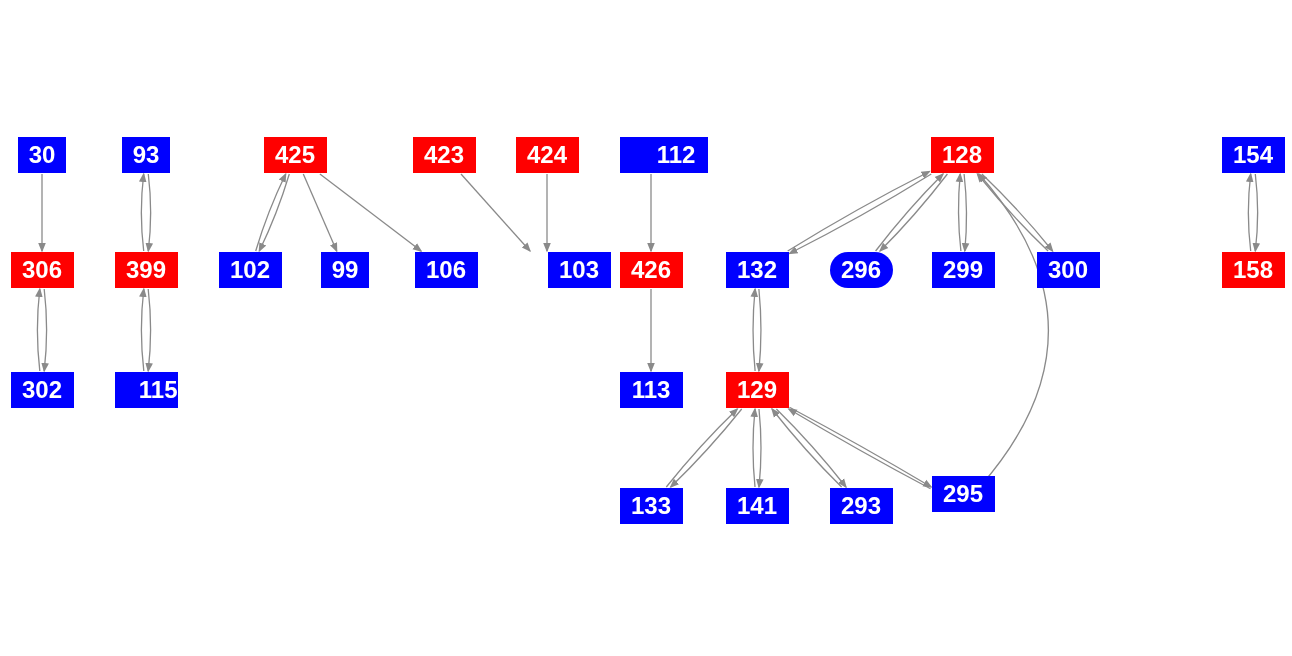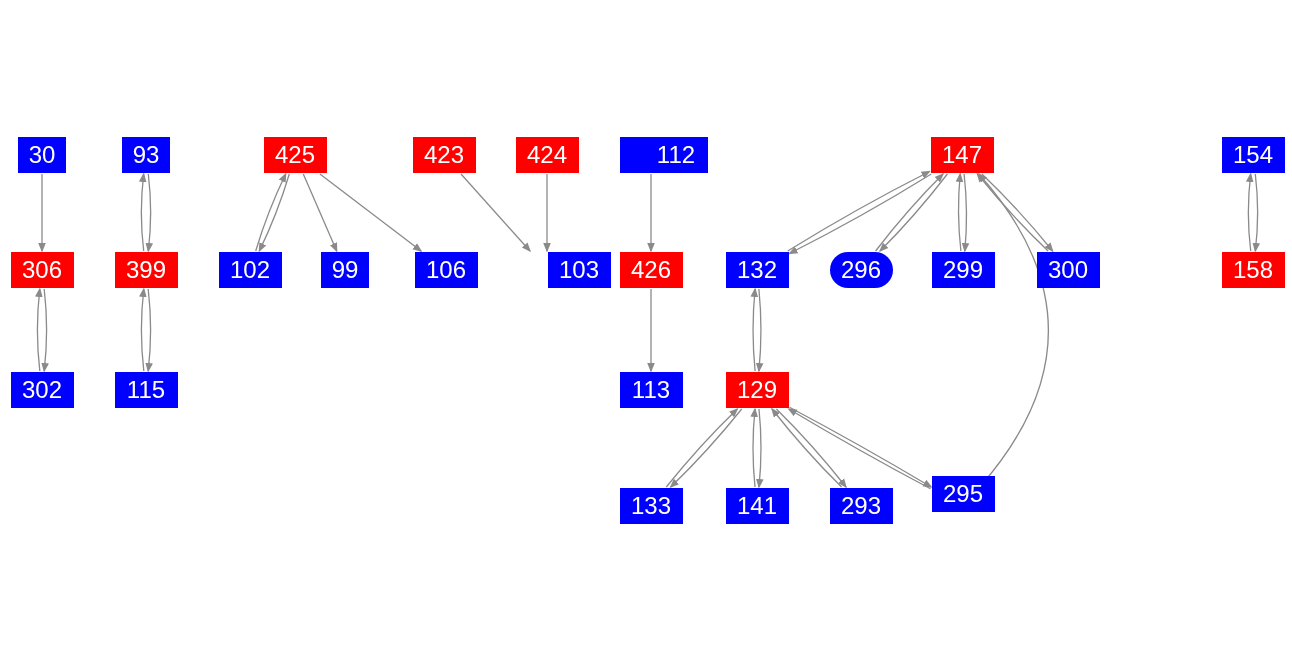--- a/index.html
+++ b/index.html
@@ -3,20 +3,21 @@
 <meta charset="utf-8">
 <style>
   html, body { margin: 0; padding: 0; background: #ffffff; }
   .canvas {
     position: relative;
     width: 1292px;
     height: 656px;
     background: #ffffff;
     overflow: hidden;
     font-family: "Liberation Sans", sans-serif;
+    font-weight: bold;
   }
   .edge-layer {
     position: absolute;
     left: 0; top: 0;
     width: 1292px; height: 656px;
   }
   .node {
     position: absolute;
     height: 36px;
     line-height: 36px;
@@ -73,35 +74,35 @@
         <path d="M 1255.3 174.0 Q 1260.0 212.5 1255.3 251.0" fill="none" stroke="#8a8a8a" stroke-width="1.3" marker-end="url(#arrow)"></path>
         <path d="M 1250.7 251.0 Q 1246.0 212.5 1250.7 174.0" fill="none" stroke="#8a8a8a" stroke-width="1.3" marker-end="url(#arrow)"></path>
       </g>
   </svg>
 <div class="node" style="width: 48px; left: 18px; top: 137px; background: rgb(0, 0, 255); color: rgb(255, 255, 255);">30</div>
     <div class="node" style="width: 48px; left: 122px; top: 137px; background: rgb(0, 0, 255); color: rgb(255, 255, 255);">93</div>
     <div class="node" style="width: 63px; left: 263.5px; top: 137px; background: rgb(255, 0, 0); color: rgb(255, 255, 255);">425</div>
     <div class="node" style="width: 63px; left: 412.5px; top: 137px; background: rgb(255, 0, 0); color: rgb(255, 255, 255);">423</div>
     <div class="node" style="width: 63px; left: 515.5px; top: 137px; background: rgb(255, 0, 0); color: rgb(255, 255, 255);">424</div>
     <div class="node" style="width: 63px; left: 619.5px; top: 137px; background: rgb(0, 0, 255); color: rgb(255, 255, 255); padding-left: 25px;">112</div>
-    <div class="node" style="width: 63px; left: 930.5px; top: 137px; background: rgb(255, 0, 0); color: rgb(255, 255, 255);">147</div>
+    <div class="node" style="width: 63px; left: 930.5px; top: 137px; background: rgb(255, 0, 0); color: rgb(255, 255, 255);">128</div>
     <div class="node" style="width: 63px; left: 1221.5px; top: 137px; background: rgb(0, 0, 255); color: rgb(255, 255, 255);">154</div>
     <div class="node" style="width: 63px; left: 10.5px; top: 252px; background: rgb(255, 0, 0); color: rgb(255, 255, 255);">306</div>
     <div class="node" style="width: 63px; left: 114.5px; top: 252px; background: rgb(255, 0, 0); color: rgb(255, 255, 255);">399</div>
     <div class="node" style="width: 63px; left: 218.5px; top: 252px; background: rgb(0, 0, 255); color: rgb(255, 255, 255);">102</div>
     <div class="node" style="width: 48px; left: 321px; top: 252px; background: rgb(0, 0, 255); color: rgb(255, 255, 255);">99</div>
     <div class="node" style="width: 63px; left: 414.5px; top: 252px; background: rgb(0, 0, 255); color: rgb(255, 255, 255);">106</div>
     <div class="node" style="width: 63px; left: 515.5px; top: 252px; background: rgb(0, 0, 255); color: rgb(255, 255, 255); margin-left: 32px;">103</div>
     <div class="node" style="width: 63px; left: 619.5px; top: 252px; background: rgb(255, 0, 0); color: rgb(255, 255, 255);">426</div>
     <div class="node" style="width: 63px; left: 725.5px; top: 252px; background: rgb(0, 0, 255); color: rgb(255, 255, 255);">132</div>
     <div class="node" style="width: 63px; left: 829.5px; top: 252px; background: rgb(0, 0, 255); color: rgb(255, 255, 255); border-radius: 18px;">296</div>
     <div class="node" style="width: 63px; left: 931.5px; top: 252px; background: rgb(0, 0, 255); color: rgb(255, 255, 255);">299</div>
     <div class="node" style="width: 63px; left: 1036.5px; top: 252px; background: rgb(0, 0, 255); color: rgb(255, 255, 255);">300</div>
     <div class="node" style="width: 63px; left: 1221.5px; top: 252px; background: rgb(255, 0, 0); color: rgb(255, 255, 255);">158</div>
     <div class="node" style="width: 63px; left: 10.5px; top: 372px; background: rgb(0, 0, 255); color: rgb(255, 255, 255);">302</div>
-    <div class="node" style="width: 63px; left: 114.5px; top: 372px; background: rgb(0, 0, 255); color: rgb(255, 255, 255);">115</div>
+    <div class="node" style="width: 63px; left: 114.5px; top: 372px; background: rgb(0, 0, 255); color: rgb(255, 255, 255); text-align: right;">115</div>
     <div class="node" style="width: 63px; left: 619.5px; top: 372px; background: rgb(0, 0, 255); color: rgb(255, 255, 255);">113</div>
     <div class="node" style="width: 63px; left: 725.5px; top: 372px; background: rgb(255, 0, 0); color: rgb(255, 255, 255);">129</div>
     <div class="node" style="width: 63px; left: 619.5px; top: 488px; background: rgb(0, 0, 255); color: rgb(255, 255, 255);">133</div>
     <div class="node" style="width: 63px; left: 725.5px; top: 488px; background: rgb(0, 0, 255); color: rgb(255, 255, 255);">141</div>
     <div class="node" style="width: 63px; left: 829.5px; top: 488px; background: rgb(0, 0, 255); color: rgb(255, 255, 255);">293</div>
     <div class="node" style="width: 63px; left: 931.5px; top: 476px; background: rgb(0, 0, 255); color: rgb(255, 255, 255);">295</div>
   </div>
 
 </body></html>

